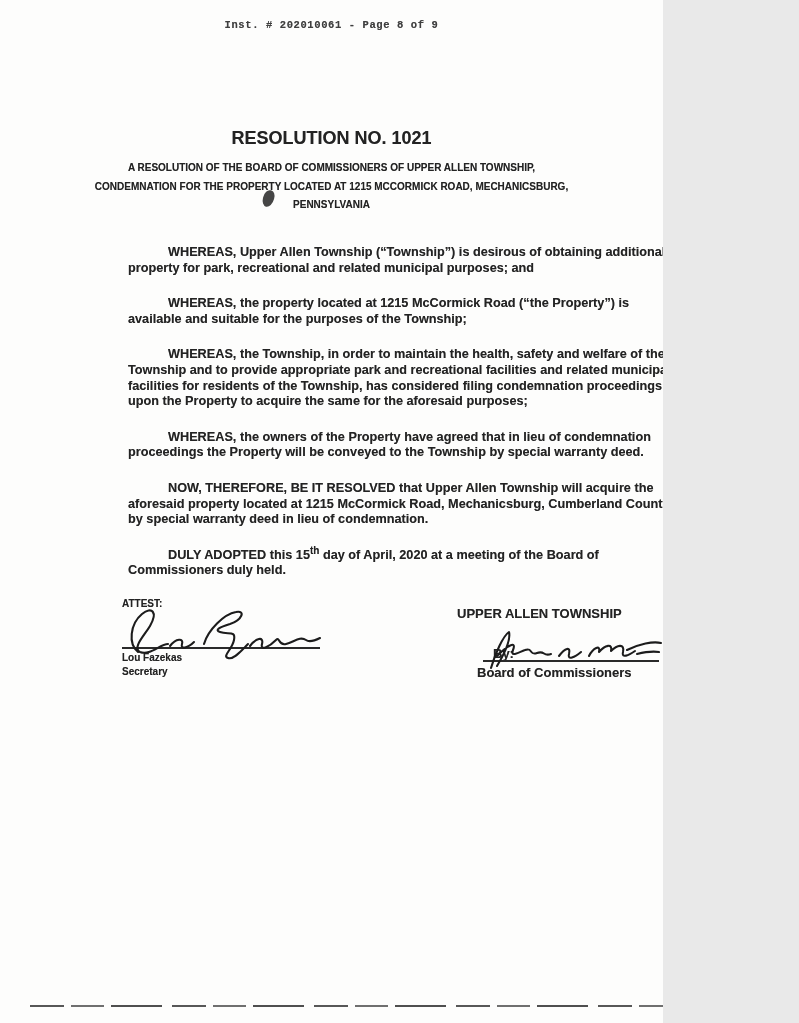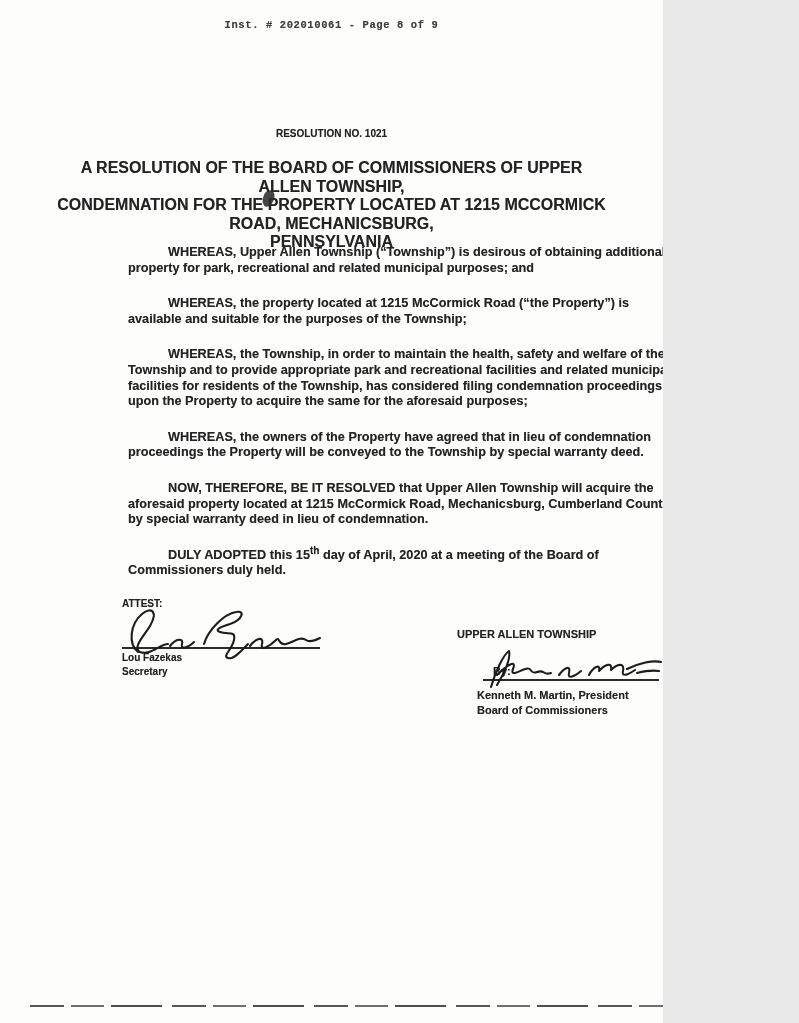--- a/index.html
+++ b/index.html
@@ -15,26 +15,26 @@
   }
   .scan-header {
     position:absolute; top:19px; left:0; right:0;
     text-align:center;
     font-family:"Liberation Mono", monospace;
     font-weight:700; font-size:10.5px; letter-spacing:0.6px;
     color:#3f3f3f;
   }
   .doc-title {
     position:absolute; top:128px; left:0; right:0;
-    text-align:center; font-weight:700; font-size:10px;
+    text-align:center; font-weight:700; font-size:18px;
   }
   .doc-subtitle {
     position:absolute; top:159px; left:55px; right:55px;
     text-align:center; font-weight:700;
-    font-size:16px; line-height:18.6px;
+    font-size:10px; line-height:18.6px;
   }
   .ink-smudge {
     position:absolute; top:190px; left:263px;
     width:11px; height:17px;
     background:#2b2b2b;
     border-radius:55% 45% 60% 50%;
     transform:rotate(14deg);
     opacity:0.88;
   }
   .doc-body {
@@ -51,22 +51,22 @@
   .attest-sig-wrap { position:relative; height:38px; }
   .attest-sig-wrap svg { position:absolute; left:-14px; top:-9px; }
   .sig-underline {
     height:0; border-bottom:2px solid #2a2a2a; width:198px;
     margin-top:0;
   }
   .attest-name { margin-top:3px; }
   .attest-title { margin-top:3px; }
 
   .township-block {
-    position:absolute; top:628px; left:457px; width:260px;
-    font-weight:700; font-size:11px;
+    position:absolute; top:606px; left:457px; width:260px;
+    font-weight:700; font-size:13px;
   }
   .by-row { position:relative; margin-top:21px; height:20px; }
   .by-label { position:absolute; left:0; top:4px;padding-left:36px; }
   .by-underline {
     position:absolute; left:26px; top:18px;
     width:176px; border-bottom:2px solid #2a2a2a;
   }
   .by-row svg { position:absolute; left:20px; top:-18px; }
   .signer-name { margin:8px 0 0 20px; }
   .signer-title { margin:3px 0 0 20px; }
@@ -131,19 +131,18 @@
       <span class="by-label">By:</span>
       <span class="by-underline"></span>
       <svg width="190" height="52" viewBox="0 0 190 52">
         <path class="sig-stroke" d="M14,44 C18,30 26,12 32,8 C34,16 26,32 20,42 M20,32 C30,22 40,16 36,26 C33,34 42,28 48,26 C56,23 52,32 60,29 C68,26 66,33 74,30"></path>
         <path class="sig-stroke" d="M82,32 C88,24 94,22 92,30 C90,37 98,33 104,28"></path>
         <path class="sig-stroke" d="M112,32 C116,24 124,20 122,28 C128,21 136,19 134,27 C140,21 148,19 146,28 C144,35 152,31 158,27"></path>
         <path class="sig-stroke" d="M150,26 C162,20 176,17 184,19"></path>
         <path class="sig-stroke" d="M160,30 C168,28 176,27 182,28"></path>
       </svg>
     </div>
-    <div class="signer-name">Kenneth M. Martin, President</div>
     <div class="signer-title">Board of Commissioners</div>
   </div>
 
   <div class="bottom-artifact"></div>
 
 </div>
 
 </body></html>

